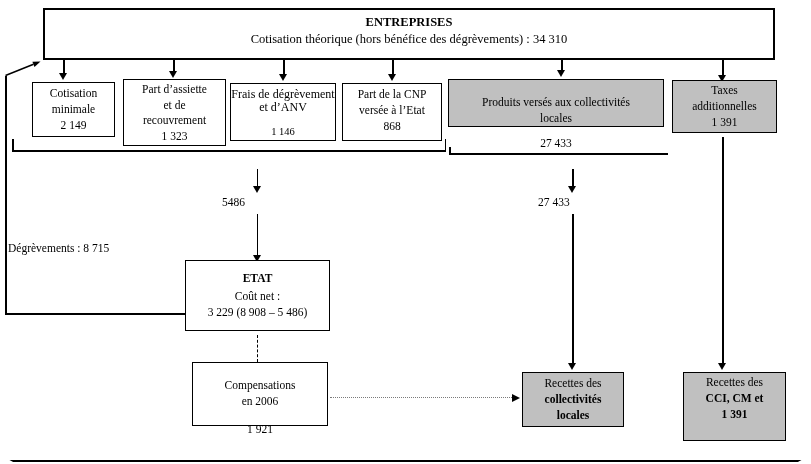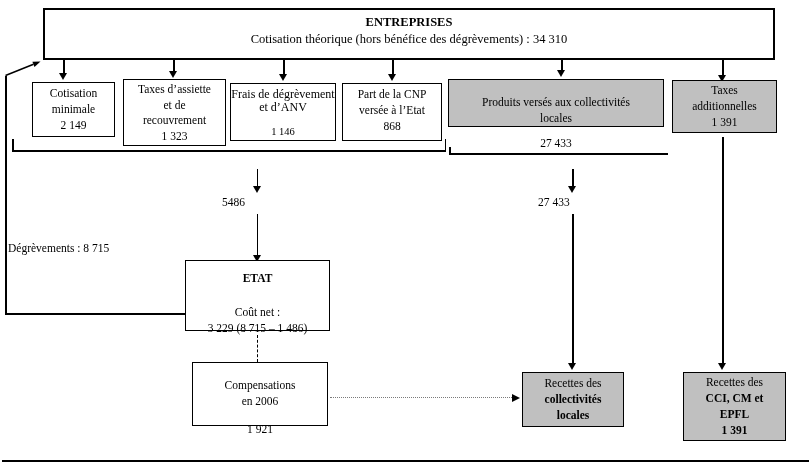--- a/index.html
+++ b/index.html
@@ -1,18 +1,18 @@
 <!DOCTYPE html>
 <html><head>
 <meta charset="utf-8">
 <style>
   html,body{margin:0;padding:0;background:#fff;}
   #fig{
     position:relative;width:811px;height:464px;background:#fff;overflow:hidden;
-    font-family:"Liberation Serif","DejaVu Serif",serif;color:#000;
+    font-family:"Liberation Serif","DejaVu Serif",serif;color:#000;border-radius:22px;
   }
   .box{
     position:absolute;box-sizing:border-box;border:1.5px solid #000;background:#fff;
     text-align:center;font-size:11.5px;line-height:16px;
   }
   .gray{background:#c0c0c0;}
   .bold{font-weight:bold;}
   .hline,.vline{position:absolute;background:#000;}
   .head-down{position:absolute;width:0;height:0;
     border-left:4.5px solid transparent;border-right:4.5px solid transparent;border-top:7.5px solid #000;}
@@ -46,21 +46,21 @@
   <div class="vline" style="left:722px;top:60px;width:1.5px;height:16px;"></div>
   <div class="head-down" style="left:718px;top:75px;"></div>
 
   <div class="box" style="left:32px;top:82px;width:83px;height:55px;padding-top:2px;">
     <div>Cotisation</div>
     <div>minimale</div>
     <div>2 149</div>
   </div>
 
   <div class="box" style="left:123px;top:79px;width:103px;height:67px;padding-top:2px;line-height:15.5px;">
-    <div>Taxes d’assiette</div>
+    <div>Part d’assiette</div>
     <div>et de</div>
     <div>recouvrement</div>
     <div>1 323</div>
   </div>
 
   <div class="box" style="left:230px;top:83px;width:106px;height:58px;padding-top:4px;">
     <div class="small-line">Frais de dégrèvement</div>
     <div class="small-line">et d’ANV</div>
     <div style="margin-top:11px;font-size:10.5px;">1 146</div>
   </div>
@@ -108,22 +108,22 @@
   <div class="flowlabel" style="left:8px;top:242px;width:130px;text-align:left;font-family:Liberation Serif, serif;">Dégrèvements : 8 715</div>
   <div class="vline" style="left:5px;top:76px;width:1.5px;height:238px;"></div>
   <div class="hline" style="left:5px;top:313px;width:181px;height:1.5px;"></div>
   <svg width="48" height="26" style="position:absolute;left:0;top:56px;">
     <line x1="5.5" y1="19.5" x2="33.5" y2="8.3" stroke="#000" stroke-width="1.5"></line>
     <polygon points="40.5,5.5 34.5,10.9 32.4,5.7" fill="#000"></polygon>
   </svg>
 
   <div class="box" style="left:185px;top:260px;width:145px;height:71px;padding-top:9px;">
     <div class="bold">ETAT</div>
-    <div style="margin-top:18px;">Coût net :</div>
-    <div>3 229 (8 715 – 1 486)</div>
+    <div style="margin-top:2px;">Coût net :</div>
+    <div>3 229 (8 908 – 5 486)</div>
   </div>
 
   <div class="dotv" style="left:256.5px;top:335px;height:27px;"></div>
 
   <div class="box" style="left:192px;top:362px;width:136px;height:64px;padding-top:14px;">
     <div>Compensations</div>
     <div>en 2006</div>
     <div style="margin-top:12px;">1 921</div>
   </div>
 
@@ -132,19 +132,18 @@
 
   <div class="box gray" style="left:522px;top:372px;width:102px;height:55px;padding-top:2px;">
     <div>Recettes des</div>
     <div class="bold">collectivités</div>
     <div class="bold">locales</div>
   </div>
 
   <div class="box gray" style="left:683px;top:372px;width:103px;height:69px;padding-top:1px;">
     <div>Recettes des</div>
     <div class="bold">CCI, CM et</div>
-    <div class="bold">EPFL</div>
     <div class="bold">1 391</div>
   </div>
 
   <div class="hline" style="left:2px;top:460px;width:807px;height:2px;"></div>
 
 </div>
 
 </body></html>

